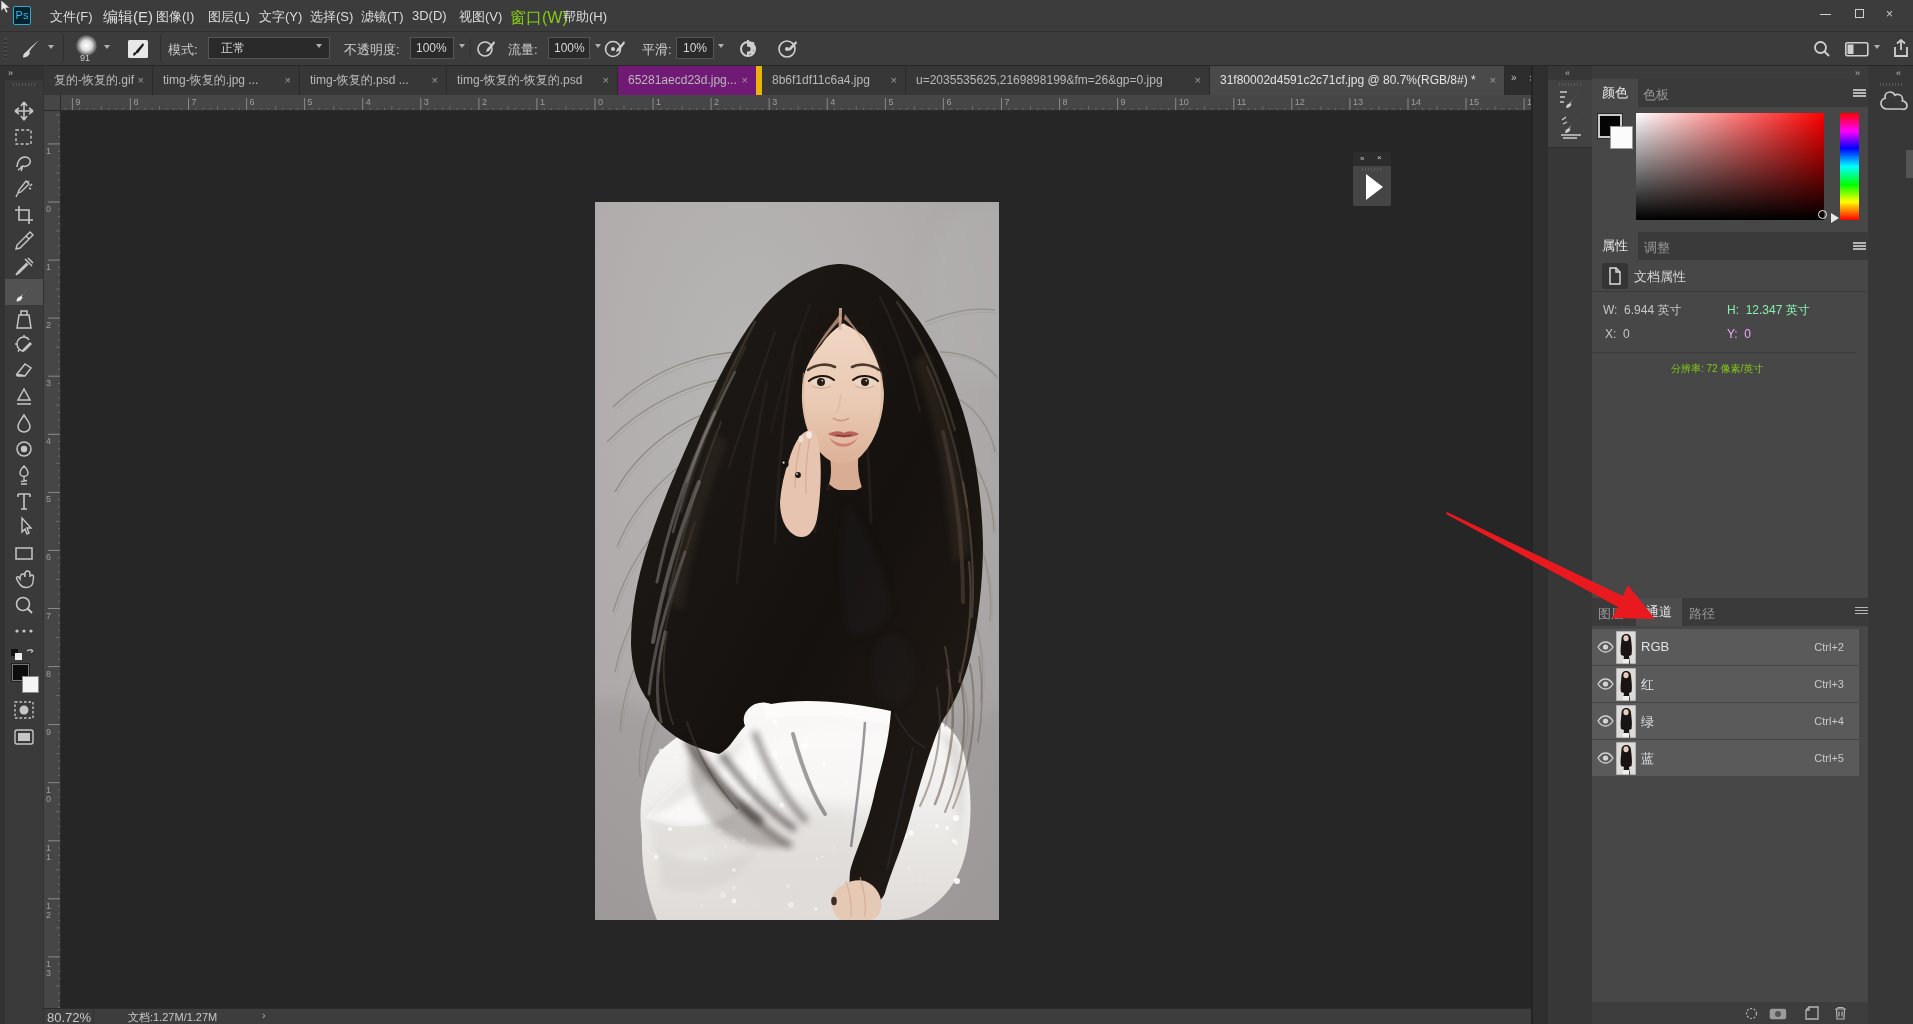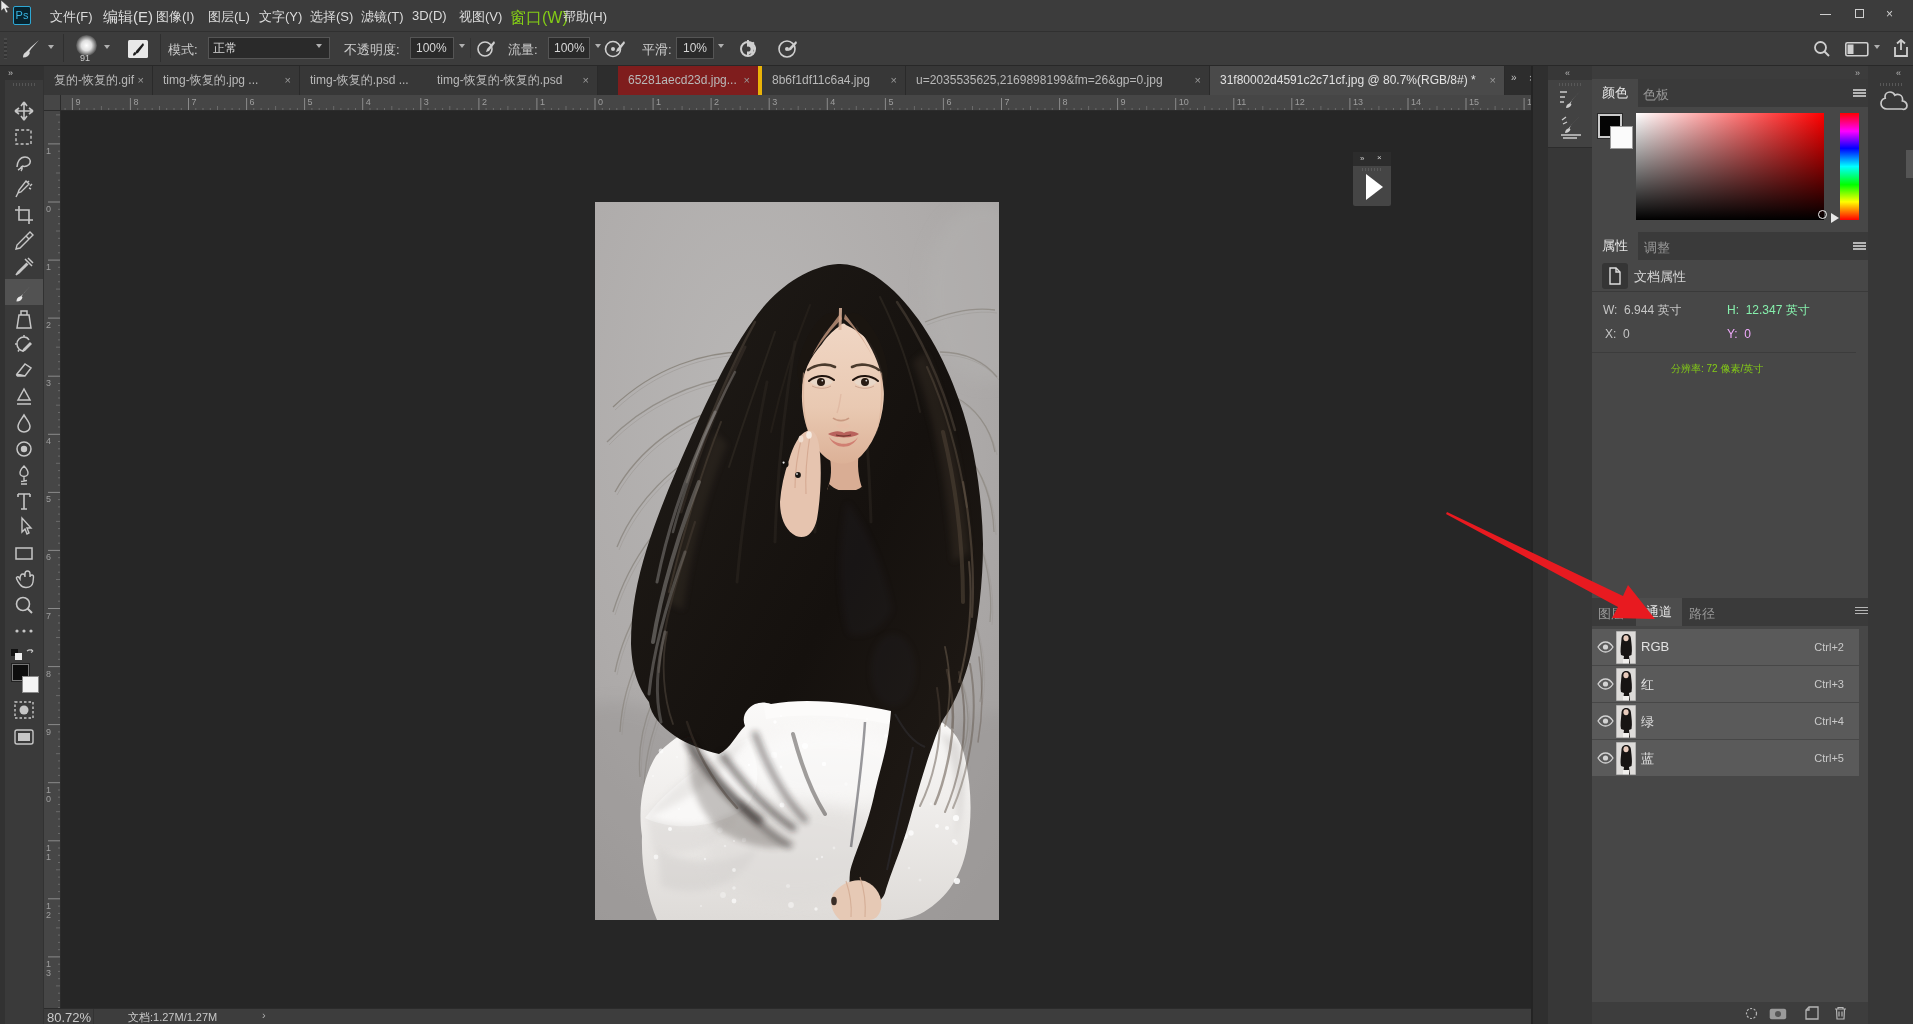--- a/index.html
+++ b/index.html
@@ -2,21 +2,21 @@
 <html><head><meta charset="utf-8"><style>
 
 *{margin:0;padding:0;box-sizing:border-box}
 html,body{width:1913px;height:1024px;overflow:hidden;background:#3c3c3c;
  font-family:"Liberation Sans",sans-serif;-webkit-font-smoothing:antialiased}
 .abs{position:absolute}
 #page{position:relative;width:1913px;height:1024px}
 .txt{position:absolute;white-space:nowrap}
 .vline{position:absolute;width:1px;background:#2f2f2f}
 .combo{position:absolute;background:#2a2a2a;border:1px solid #555555;
- color:#d6d6d6;font-size:12px;line-height:20px;padding-left:4px}
+ color:#d6d6d6;font-size:12px;line-height:20px;padding-left:12px}
 .dd{position:absolute;width:0;height:0;border-left:3.5px solid transparent;border-right:3.5px solid transparent;border-top:4.5px solid #b0b0b0}
 
 </style></head><body>
 <div id="page">
 <div class="abs" style="left:0;top:0;width:1913px;height:31px;background:#3c3c3c"></div>
 <div class="abs" style="left:13px;top:6px;width:18px;height:19px;background:#07232e;border:1px solid #2ea8d5;border-radius:2px;color:#39b5e2;font-size:11px;text-align:center;line-height:17px">Ps</div>
 <div class="txt" style="left:50px;top:8px;font-size:13px;color:#dcdcdc">文件(F)</div>
 <div class="txt" style="left:103px;top:8px;font-size:15px;color:#dcdcdc">编辑(E)</div>
 <div class="txt" style="left:156px;top:8px;font-size:13px;color:#dcdcdc">图像(I)</div>
 <div class="txt" style="left:208px;top:8px;font-size:13px;color:#dcdcdc">图层(L)</div>
@@ -90,22 +90,22 @@
 <div class="dd" style="left:1874px;top:45px"></div>
 <svg class="abs" style="left:1892px;top:39px" width="18" height="20" viewBox="0 0 18 20">
 <path d="M9,1 L9,11" stroke="#cfcfcf" stroke-width="1.8"></path>
 <path d="M5,4.5 L9,1 L13,4.5" fill="none" stroke="#cfcfcf" stroke-width="1.8"></path>
 <path d="M3,8 L3,17 L15,17 L15,8" fill="none" stroke="#cfcfcf" stroke-width="1.8"></path>
     </svg>
 <div class="abs" style="left:0;top:66px;width:1913px;height:29px;background:#2d2d2d"></div>
 <div class="abs" style="left:44px;top:66px;width:109px;height:29px;background:#373737;border-right:1px solid #2a2a2a;color:#b9b9b9;font-size:12px;line-height:29px;padding-left:10px;overflow:hidden;white-space:nowrap">复的-恢复的.gif<span style="position:absolute;right:8px;color:#9a9a9a;font-size:11px">×</span></div>
 <div class="abs" style="left:153px;top:66px;width:147px;height:29px;background:#373737;border-right:1px solid #2a2a2a;color:#b9b9b9;font-size:12px;line-height:29px;padding-left:10px;overflow:hidden;white-space:nowrap">timg-恢复的.jpg ...<span style="position:absolute;right:8px;color:#9a9a9a;font-size:11px">×</span></div>
 <div class="abs" style="left:300px;top:66px;width:147px;height:29px;background:#373737;border-right:1px solid #2a2a2a;color:#b9b9b9;font-size:12px;line-height:29px;padding-left:10px;overflow:hidden;white-space:nowrap">timg-恢复的.psd ...<span style="position:absolute;right:8px;color:#9a9a9a;font-size:11px">×</span></div>
-<div class="abs" style="left:427px;top:66px;width:171px;height:29px;background:#373737;border-right:1px solid #2a2a2a;color:#b9b9b9;font-size:12px;line-height:29px;padding-left:10px;overflow:hidden;white-space:nowrap">timg-恢复的-恢复的.psd<span style="position:absolute;right:8px;color:#9a9a9a;font-size:11px">×</span></div>
-<div class="abs" style="left:618px;top:66px;width:144px;height:29px;background:#7f1d1d;border-right:4px solid #eab308;color:#b9b9b9;font-size:12px;line-height:29px;padding-left:10px;overflow:hidden;white-space:nowrap">65281aecd23d.jpg...<span style="position:absolute;right:8px;color:#9a9a9a;font-size:11px">×</span></div>
+<div class="abs" style="left:447px;top:66px;width:171px;height:29px;background:#373737;border-right:1px solid #2a2a2a;color:#b9b9b9;font-size:12px;line-height:29px;padding-left:10px;overflow:hidden;white-space:nowrap">timg-恢复的-恢复的.psd<span style="position:absolute;right:8px;color:#9a9a9a;font-size:11px">×</span></div>
+<div class="abs" style="left:618px;top:66px;width:144px;height:29px;background:#701a75;border-right:6px solid #eab308;color:#b9b9b9;font-size:12px;line-height:29px;padding-left:10px;overflow:hidden;white-space:nowrap">65281aecd23d.jpg...<span style="position:absolute;right:8px;color:#9a9a9a;font-size:11px">×</span></div>
 <div class="abs" style="left:762px;top:66px;width:144px;height:29px;background:#373737;border-right:1px solid #2a2a2a;color:#b9b9b9;font-size:12px;line-height:29px;padding-left:10px;overflow:hidden;white-space:nowrap">8b6f1df11c6a4.jpg<span style="position:absolute;right:8px;color:#9a9a9a;font-size:11px">×</span></div>
 <div class="abs" style="left:906px;top:66px;width:304px;height:29px;background:#373737;border-right:1px solid #2a2a2a;color:#b9b9b9;font-size:12px;line-height:29px;padding-left:10px;overflow:hidden;white-space:nowrap">u=2035535625,2169898199&amp;fm=26&amp;gp=0.jpg<span style="position:absolute;right:8px;color:#9a9a9a;font-size:11px">×</span></div>
 <div class="abs" style="left:1210px;top:66px;width:295px;height:29px;background:#4a4a4a;border-right:1px solid #2a2a2a;color:#e2e2e2;font-size:12px;line-height:29px;padding-left:10px;overflow:hidden;white-space:nowrap">31f80002d4591c2c71cf.jpg @ 80.7%(RGB/8#) *<span style="position:absolute;right:8px;color:#9a9a9a;font-size:11px">×</span></div>
 <div class="txt" style="left:1511px;top:72px;font-size:10px;color:#c5c5c5">»</div>
 <div class="txt" style="left:1529px;top:72px;font-size:11px;color:#c5c5c5">×</div>
 <div class="abs" style="left:0;top:66px;width:44px;height:958px;background:#323232"></div>
 <div class="txt" style="left:8px;top:68px;font-size:9px;color:#c0c0c0">»</div>
 <div class="abs" style="left:5px;top:80px;width:38px;height:944px;background:#3a3a3a"></div>
 <div class="abs" style="left:13px;top:83px;width:22px;height:3px;background:repeating-linear-gradient(90deg,#555 0 1px,#3a3a3a 1px 3px)"></div>
 <svg class="abs" style="left:13px;top:100px" width="22" height="22" viewBox="0 0 22 22">

